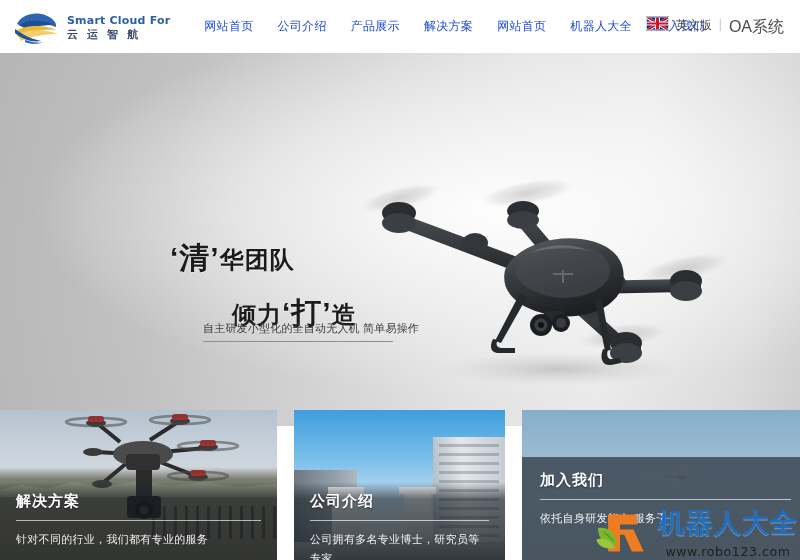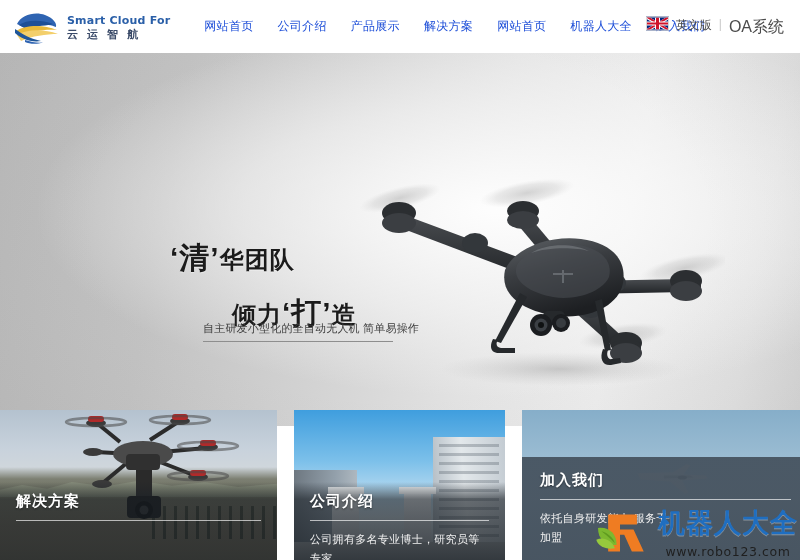--- a/index.html
+++ b/index.html
@@ -366,20 +366,21 @@
         <rect x="126" y="44" width="34" height="16" rx="4" fill="#303030"></rect>
         <rect x="136" y="60" width="16" height="26" fill="#2a2a2a"></rect>
         <rect x="127" y="86" width="34" height="22" rx="4" fill="#1c1c1c"></rect>
         <circle cx="144" cy="100" r="9" fill="#0e0e0e"></circle>
         <circle cx="144" cy="100" r="4.5" fill="#343434"></circle>
       </svg>
     </div>
     <div class="card-overlay">
       <div class="card-title">解决方案</div>
       <div class="card-rule"></div>
+      <div class="card-desc">针对不同的行业，我们都有专业的服务</div>
     </div>
   </div>
 
   <div class="card c2">
     <div class="card-img">
       <div class="sky2"></div>
       <div class="bldgL"></div>
       <div class="bldgR"></div>
       <div class="gate1"></div>
       <div class="gate2"></div>
@@ -398,21 +399,20 @@
       <svg class="jet" viewBox="0 0 150 100" aria-hidden="true">
         <path d="M8 36 L78 34 L104 18 L112 20 L98 38 L142 40 L146 46 L96 50 L108 74 L100 76 L72 52 L14 48 Z" fill="#c3c9cd" opacity="0.92"></path>
         <path d="M60 40 L112 40 L118 44 L60 46 Z" fill="#9aa3a9" opacity="0.9"></path>
         <ellipse cx="96" cy="44" rx="9" ry="4" fill="#6e767c" opacity="0.9"></ellipse>
       </svg>
     </div>
     <div class="card-overlay">
       <div class="card-title">加入我们</div>
       <div class="card-rule"></div>
       <div class="card-desc">依托自身研发能力,服务于</div>
-      <div class="card-desc">加盟</div>
     </div>
   </div>
 </div>
 
 <div class="watermark">
   <div class="wm-logo">
     <svg viewBox="0 0 60 52" width="52" height="44" aria-hidden="true">
       <path d="M16 4 L50 4 L50 16 L30 16 L30 22 L46 22 L58 48 L44 48 L35 28 L30 28 L30 48 L16 48 Z" fill="#ef7c22"></path>
       <path d="M4 20 C16 18, 26 26, 26 40 C14 42, 4 34, 4 20 Z" fill="#7cb82f"></path>
       <path d="M8 24 C16 26, 22 32, 24 38 C18 32, 12 27, 8 24 Z" fill="#5f9b1f"></path>

